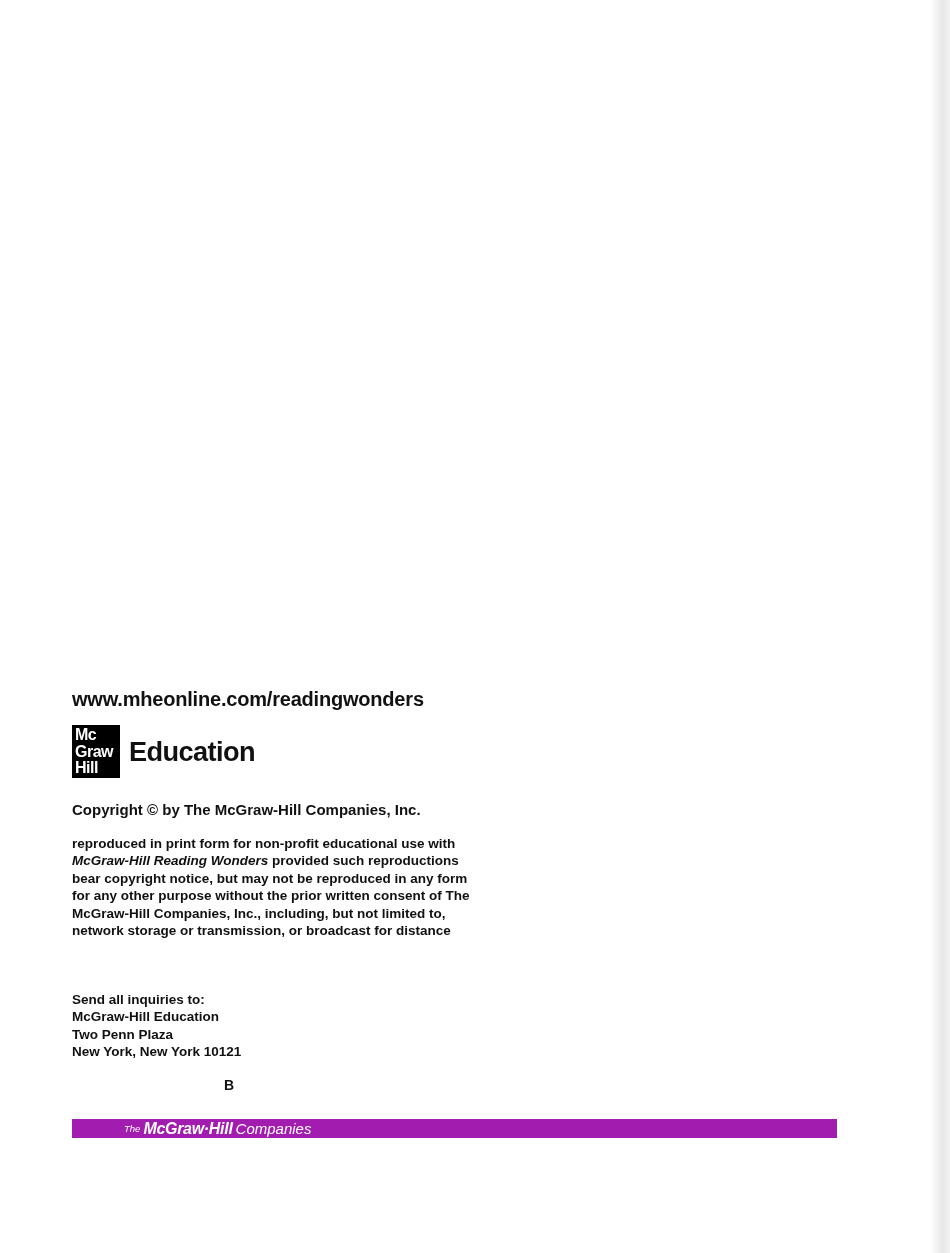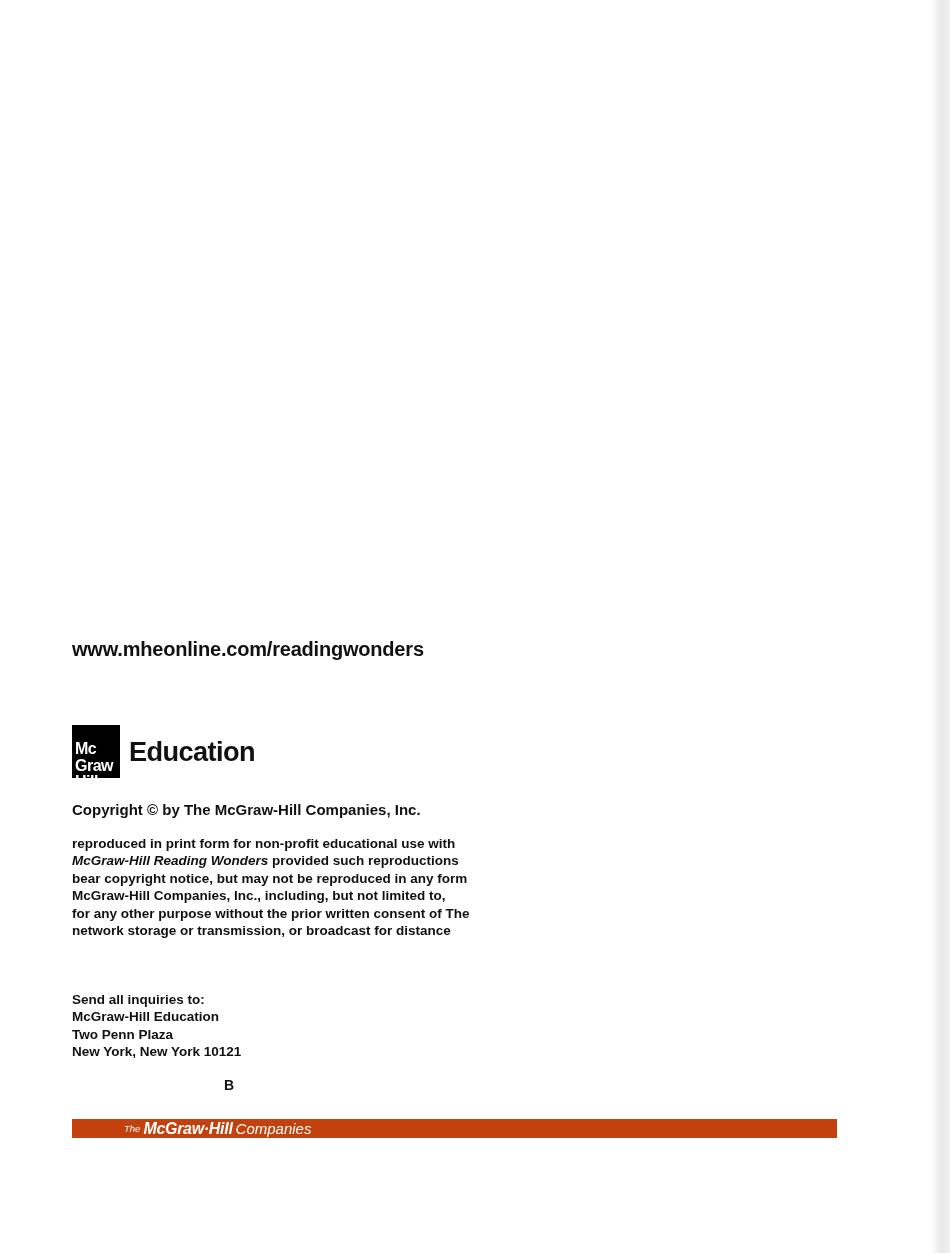--- a/index.html
+++ b/index.html
@@ -20,40 +20,40 @@
     position: absolute;
     top: 0;
     right: 0;
     width: 20px;
     height: 100%;
     background: linear-gradient(to right, #ffffff 0%, #e7e7e7 62%, #f1f1f1 100%);
   }
   .url-heading {
     position: absolute;
     left: 72px;
-    top: 638px;
+    top: 688px;
     font-size: 20px;
     font-weight: bold;
     letter-spacing: -0.2px;
     white-space: nowrap;
   }
   .logo-row {
     position: absolute;
     left: 72px;
     top: 725px;
     display: flex;
     align-items: center;
   }
   .logo-square {
     width: 48px;
     height: 53px;
     background: #000000;
     color: #ffffff;
     box-sizing: border-box;
-    padding: 16px 0 0 3px;
+    padding: 2px 0 0 3px;
     font-weight: bold;
     overflow: hidden;
   }
   .logo-square .line {
     font-size: 16px;
     line-height: 16.5px;
     letter-spacing: -0.5px;
     white-space: nowrap;
   }
   .logo-brand {
@@ -103,21 +103,21 @@
     top: 1077px;
     font-size: 14px;
     font-weight: bold;
   }
   .footer-bar {
     position: absolute;
     left: 72px;
     top: 1119px;
     width: 765px;
     height: 19px;
-    background: #c2410c;
+    background: #a21caf;
     color: #ffffff;
     display: flex;
     align-items: center;
     padding-left: 52px;
     box-sizing: border-box;
   }
   .fb-the {
     font-style: italic;
     font-size: 9.5px;
     margin-right: 3px;
@@ -149,22 +149,22 @@
       </div>
     <div class="logo-brand">Education</div>
   </div>
 
   <div class="copyright-line">Copyright © by The McGraw-Hill Companies, Inc.</div>
 
   <div class="rights-paragraph">
       <div class="line">reproduced in print form for non-profit educational use with</div>
       <div class="line"><em>McGraw-Hill Reading Wonders</em> provided such reproductions</div>
       <div class="line">bear copyright notice, but may not be reproduced in any form</div>
+      <div class="line">for any other purpose without the prior written consent of The</div>
       <div class="line">McGraw-Hill Companies, Inc., including, but not limited to,</div>
-      <div class="line">for any other purpose without the prior written consent of The</div>
       <div class="line">network storage or transmission, or broadcast for distance</div>
     </div>
 
   <div class="inquiries">
       <div class="line">Send all inquiries to:</div>
       <div class="line">McGraw-Hill Education</div>
       <div class="line">Two Penn Plaza</div>
       <div class="line">New York, New York 10121</div>
     </div>
 

